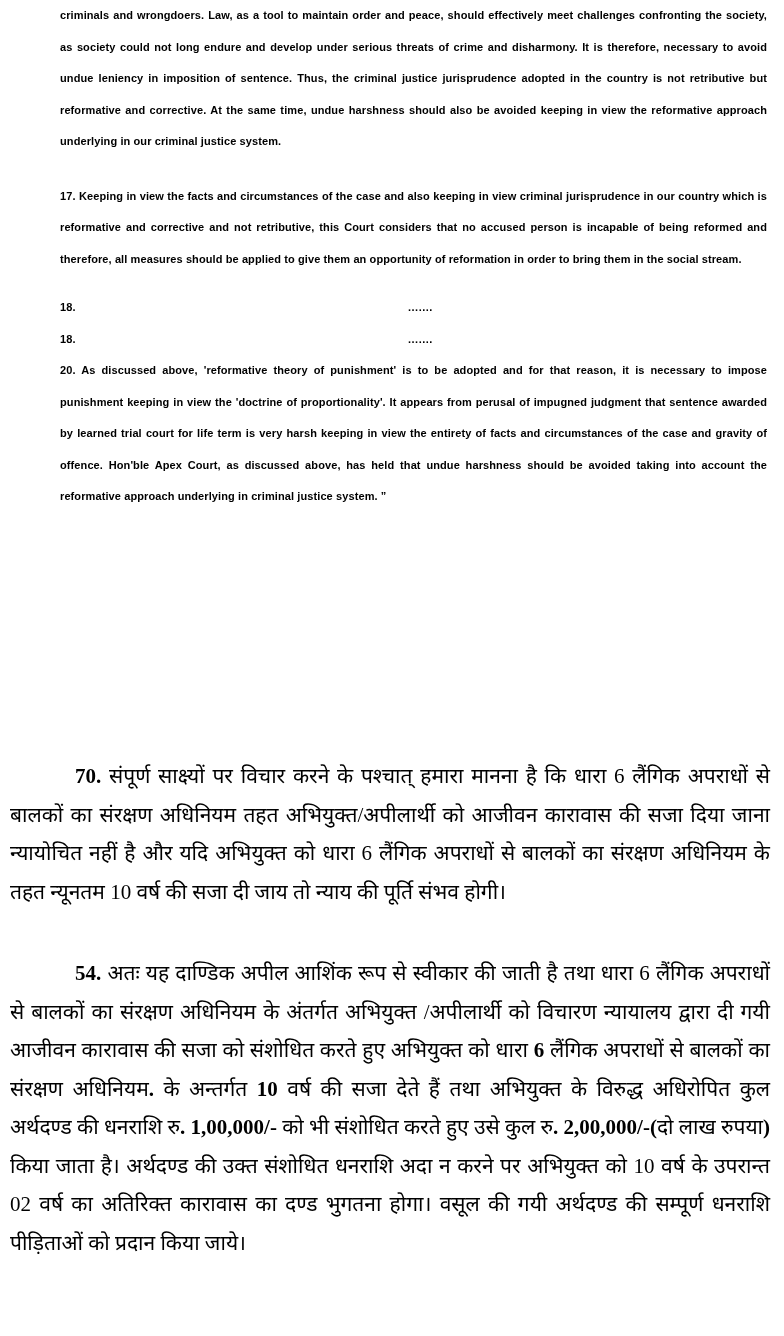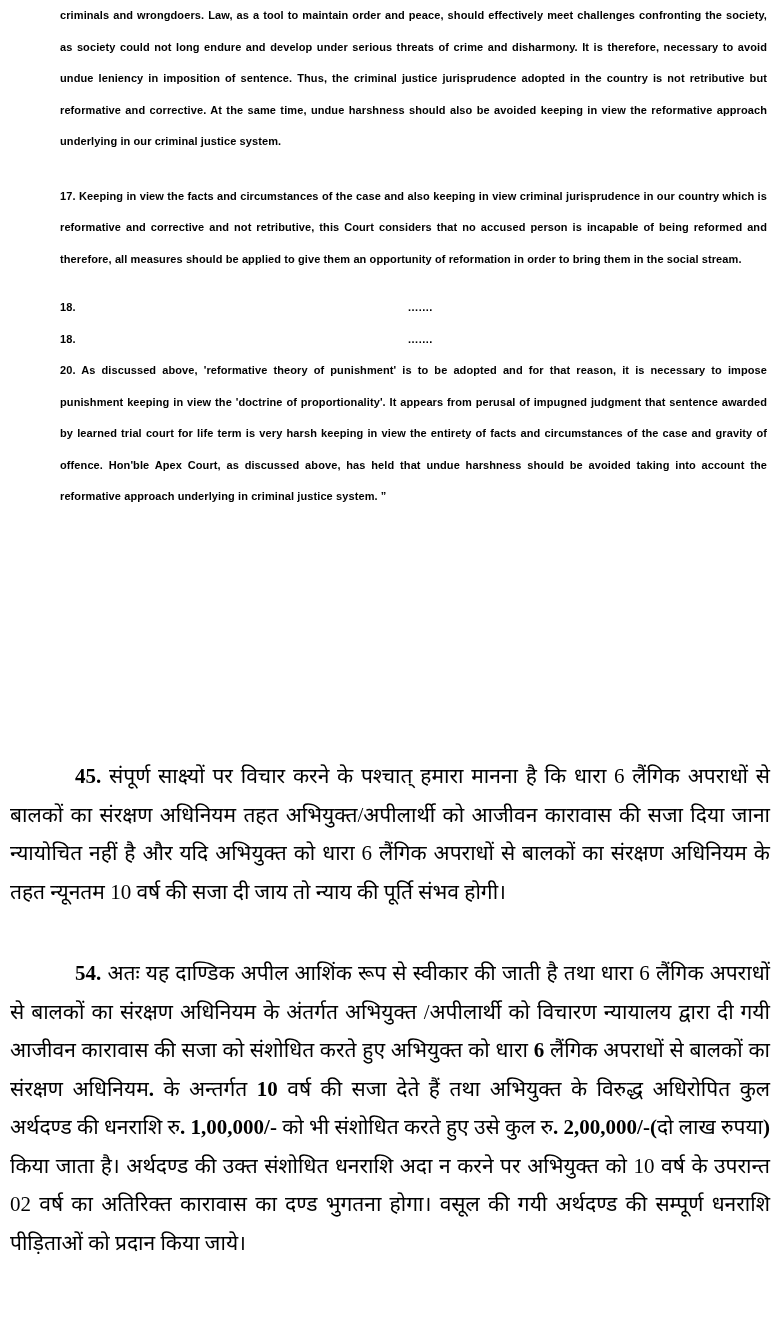--- a/index.html
+++ b/index.html
@@ -46,20 +46,20 @@
     </div>
     <div class="numline">
       <span class="num">18.</span>
       <span class="dots">.......</span>
     </div>
 
     <p class="last-line-left">20. As discussed above, 'reformative theory of punishment' is to be adopted and for that reason, it is necessary to impose punishment keeping in view the 'doctrine of proportionality'. It appears from perusal of impugned judgment that sentence awarded by learned trial court for life term is very harsh keeping in view the entirety of facts and circumstances of the case and gravity of offence. Hon'ble Apex Court, as discussed above, has held that undue harshness should be avoided taking into account the reformative approach underlying in criminal justice system. ”</p>
   </div>
 
   <div class="hindi" id="p53">
-    <p><b>45.</b> <span>संपूर्ण साक्ष्यों पर विचार करने के पश्चात् हमारा मानना है कि धारा 6 लैंगिक अपराधों से बालकों का संरक्षण अधिनियम तहत अभियुक्त/अपीलार्थी को आजीवन कारावास की सजा दिया जाना न्यायोचित नहीं है और यदि अभियुक्त को धारा 6 लैंगिक अपराधों से बालकों का संरक्षण अधिनियम के तहत न्यूनतम 10 वर्ष की सजा दी जाय तो न्याय की पूर्ति संभव होगी।</span></p>
+    <p><b>70.</b> <span>संपूर्ण साक्ष्यों पर विचार करने के पश्चात् हमारा मानना है कि धारा 6 लैंगिक अपराधों से बालकों का संरक्षण अधिनियम तहत अभियुक्त/अपीलार्थी को आजीवन कारावास की सजा दिया जाना न्यायोचित नहीं है और यदि अभियुक्त को धारा 6 लैंगिक अपराधों से बालकों का संरक्षण अधिनियम के तहत न्यूनतम 10 वर्ष की सजा दी जाय तो न्याय की पूर्ति संभव होगी।</span></p>
   </div>
 
   <div class="hindi" id="p54">
     <p><b>54.</b> <span>अतः यह दाण्डिक अपील आशिंक रूप से स्वीकार की जाती है तथा धारा 6 लैंगिक अपराधों से बालकों का संरक्षण अधिनियम के अंतर्गत अभियुक्त /अपीलार्थी को विचारण न्यायालय द्वारा दी गयी आजीवन कारावास की सजा को संशोधित करते हुए अभियुक्त को धारा </span><b>6</b><span> लैंगिक अपराधों से बालकों का संरक्षण अधिनियम</span><b>.</b><span> के अन्तर्गत </span><b>10</b><span> वर्ष की सजा देते हैं तथा अभियुक्त के विरुद्ध अधिरोपित कुल अर्थदण्ड की धनराशि रु</span><b>. 1,00,000/-</b><span> को भी संशोधित करते हुए उसे कुल रु</span><b>. 2,00,000/-(</b><span>दो लाख रुपया</span><b>)</b><span> किया जाता है। अर्थदण्ड की उक्त संशोधित धनराशि अदा न करने पर अभियुक्त को 10 वर्ष के उपरान्त 02 वर्ष का अतिरिक्त कारावास का दण्ड भुगतना होगा। वसूल की गयी अर्थदण्ड की सम्पूर्ण धनराशि पीड़िताओं को प्रदान किया जाये।</span></p>
   </div>
 
 </div>
 
 </body></html>

